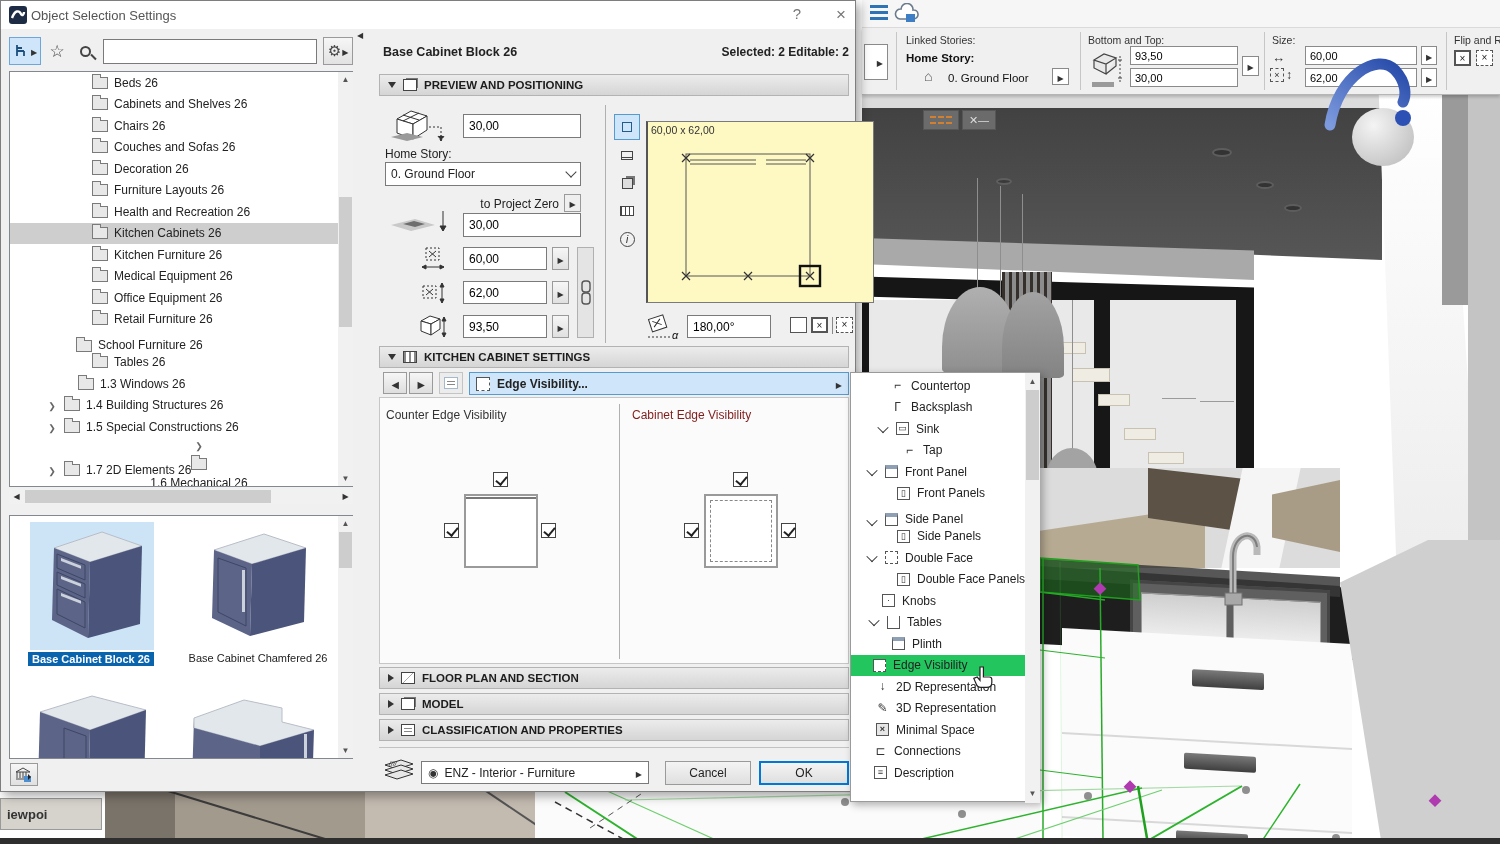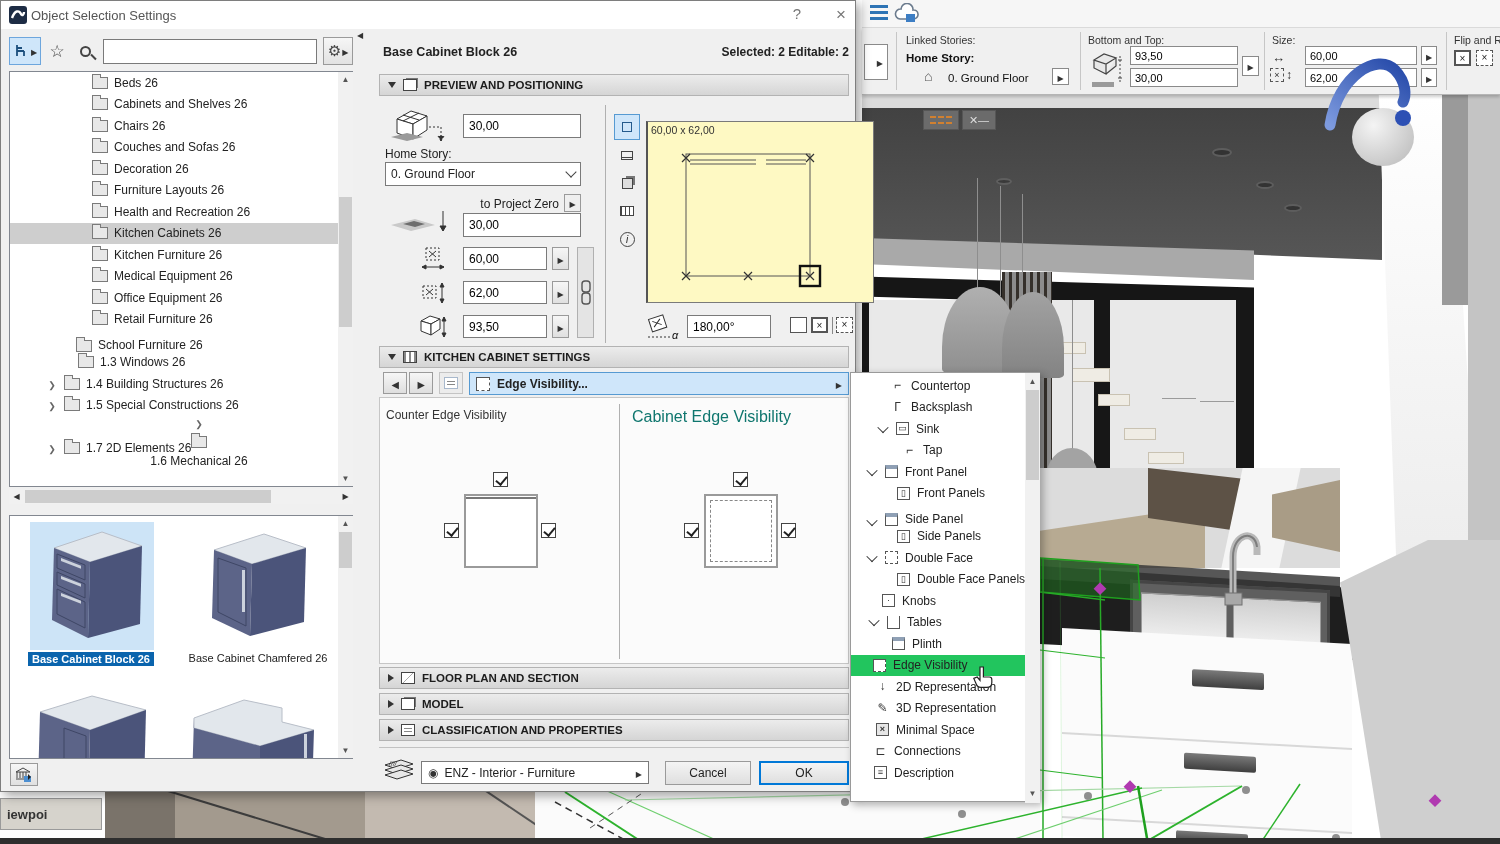--- a/index.html
+++ b/index.html
@@ -366,20 +366,25 @@
         <span class="folder"></span>
         <span>Retail Furniture 26</span>
       </div>
 
       <div class="tree-row" style="padding-left: 48px; align-items: flex-end;">
         <span class="expander g-exp" style="visibility: hidden;"></span>
         <span class="folder"></span>
         <span>School Furniture 26</span>
       </div>
 
+      <div class="tree-row" style="padding-left: 64px;">
+        <span class="expander g-exp" style="visibility: hidden;"></span>
+        <span class="folder"></span>
+        <span>Tables 26</span>
+      </div>
 
       <div class="tree-row" style="padding-left: 50px;">
         <span class="expander g-exp" style="visibility: hidden;"></span>
         <span class="folder"></span>
         <span>1.3 Windows 26</span>
       </div>
 
       <div class="tree-row" style="padding-left: 36px;">
         <span class="expander g-exp"></span>
         <span class="folder"></span>
@@ -604,21 +609,21 @@
     </div>
   <div class="abs" style="left:468px;top:371px;width:380px;height:23px;background:#cfe6fa;border:1.5px solid #569ad2;display:flex;align-items:center;gap:7px;padding:0 6px">
     <span style="width:14px;height:14px;background:#fff;border:1px solid #555;border-right-style:dashed;border-bottom-style:dashed"></span>
     <span style="font-weight:bold">Edge Visibility...</span>
     <span class="g-r" style="margin-left:auto"></span>
   </div>
 
   <div class="abs" style="left:378px;top:396px;width:470px;height:267px;background:#fbfbfb;border:1px solid #c6c6c6">
     <div class="vline" style="left:239px;top:6px;height:255px"></div>
     <span class="abs" style="left:6px;top:10px;font-size:12px;color:#333">Counter Edge Visibility</span>
-    <span class="abs" style="left:252px;top:10px;font-size:16px;color:#0f766e">Cabinet Edge Visibility</span>
+    <span class="abs" style="left:252px;top:10px;font-size:12px;color:#7f1d1d">Cabinet Edge Visibility</span>
     <div class="edge-sq counter" style="left:84px;top:96px"></div>
     <div class="cb" style="left:113px;top:74px"></div>
     <div class="cb" style="left:64px;top:125px"></div>
     <div class="cb" style="left:161px;top:125px"></div>
     <div class="edge-sq cabinet" style="left:324px;top:96px"></div>
     <div class="cb" style="left:353px;top:74px"></div>
     <div class="cb" style="left:304px;top:125px"></div>
     <div class="cb" style="left:401px;top:125px"></div>
   </div>
 

